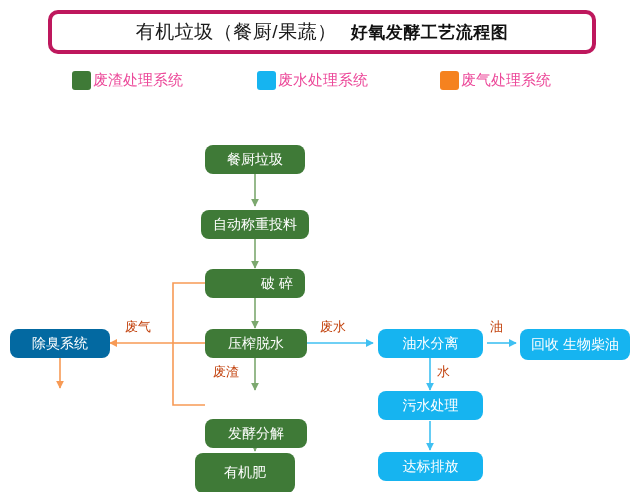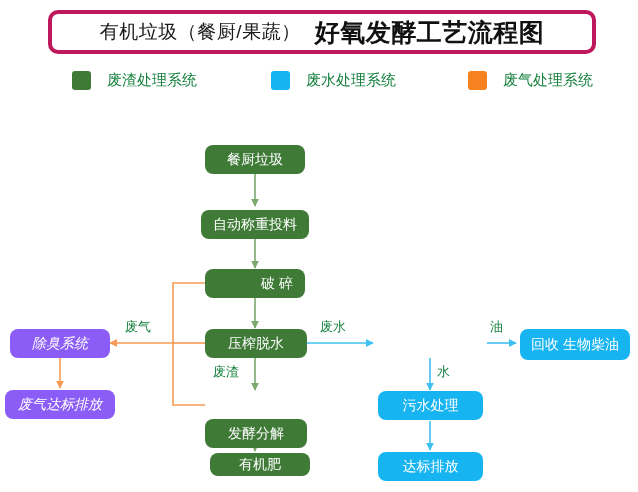--- a/index.html
+++ b/index.html
@@ -35,21 +35,21 @@
     align-items: center;
     justify-content: center;
     box-sizing: border-box;
   }
   .title-main {
     font-size: 19px;
     letter-spacing: 0.5px;
     color: #1a1a1a;
   }
   .title-sub {
-    font-size: 25px;
+    font-size: 17px;
     font-weight: bold;
     letter-spacing: 0.5px;
     color: #111;
     margin-left: 14px;
   }
   
   .legend {
     position: absolute;
     left: 60px;
     top: 66px;
@@ -66,45 +66,45 @@
   .legend-item.i1 { margin-left: 74px; }
   .legend-item.i2 { margin-left: 72px; }
   .legend-swatch {
     width: 19px;
     height: 19px;
     border-radius: 3px;
     display: inline-block;
   }
   .legend-label {
     font-size: 15px;
-    margin-left: 16px;
-    color: #15803d;
+    margin-left: 2px;
+    color: #ec4899;
     white-space: nowrap;
   }
   
   .node {
     position: absolute;
     border-radius: 8px;
     display: flex;
     align-items: center;
     justify-content: center;
     color: #ffffff;
     font-size: 14px;
     white-space: nowrap;
     box-sizing: border-box;
   }
   .node.green  { background: #3F7A37; }
   .node.cyan   { background: #16B4F0; }
-  .node.orange { background: #8b5cf6; font-style: italic; }
+  .node.orange { background: #0369a1; }
 
   
   .edge-label {
     position: absolute;
     font-size: 13px;
-    color: #15803d;
+    color: #c2410c;
     white-space: nowrap;
   }
   svg { position: absolute; left: 0; top: 0; overflow: visible; }
 </style>
 </head>
 <body>
 
 <div id="canvas">
 
   <div class="title-box">
@@ -179,32 +179,32 @@
   </div>
 
   <div class="node green" style="left:205px; top:329px; width:102px; height:29px;">
     <span>压榨脱水</span>
   </div>
 
   <div class="node green" style="left:205px; top:391px; width:102px; height:29px;margin-top:28px;">
     <span>发酵分解</span>
   </div>
 
-  <div class="node green" style="left:210px; top:453px; width:100px; height:23px;">
+  <div class="node green" style="left:195px; top:453px; width:100px; height:40px;">
     <span>有机肥</span>
   </div>
 
   <div class="node orange" style="left:10px; top:329px; width:100px; height:29px;">
     <span>除臭系统</span>
   </div>
 
-  <div class="node orange" style="left:5px; top:390px; width:110px; height:29px;">
-    <span>废气达标排放</span>
-  </div>
-
+
+  <div class="node cyan" style="left:378px; top:329px; width:105px; height:29px;">
+    <span>油水分离</span>
+  </div>
 
   <div class="node cyan" style="left:520px; top:329px; width:110px; height:31px;">
     <span>回收 生物柴油</span>
   </div>
 
   <div class="node cyan" style="left:378px; top:391px; width:105px; height:29px;">
     <span>污水处理</span>
   </div>
 
   <div class="node cyan" style="left:378px; top:452px; width:105px; height:29px;text-align:center;">

